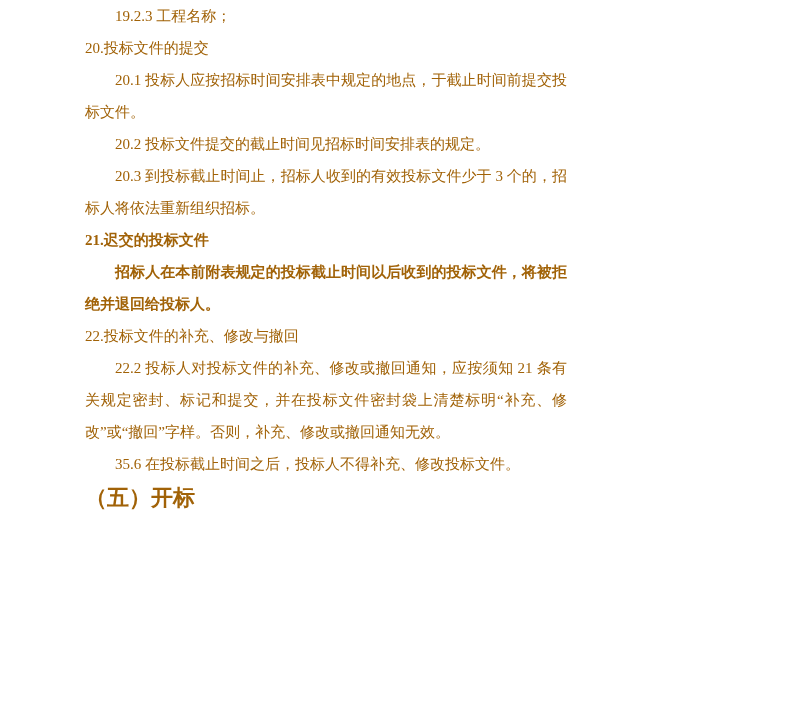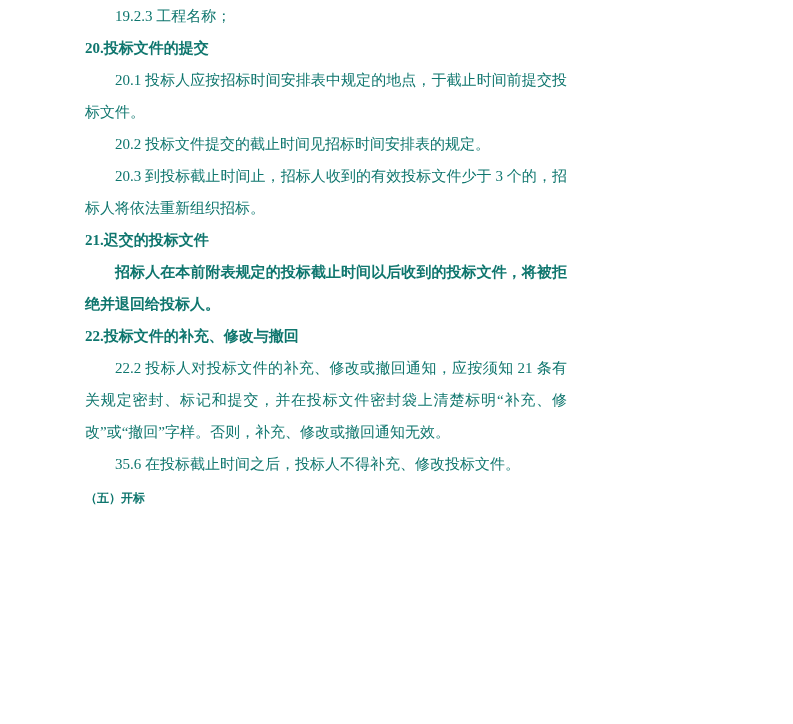--- a/index.html
+++ b/index.html
@@ -4,50 +4,49 @@
 <style>
   html, body {
     margin: 0;
     padding: 0;
     background: #ffffff;
   }
   .page {
     width: 630px;
     height: 724px;
     background: #ffffff;
-    color: #0f766e;
+    color: #a16207;
     font-family: "Liberation Serif", "DejaVu Serif", serif;
     font-size: 15px;
     line-height: 32px;
     box-sizing: border-box;
     padding: 0 63px 0 85px;
     overflow: hidden;
   }
   .page p {
     margin: 0;
     padding: 0;
     text-align: justify;
     word-break: break-all;
     overflow-wrap: break-word;
   }
   .p-sub {
     text-indent: 2em;
   }
   .p-top {
     text-indent: 0;
-    font-weight: bold;
   }
   .bold {
     font-weight: bold;
   }
   .heading-center {
     text-align: left;
     text-indent: 0;
     font-weight: bold;
-    font-size: 12px;
+    font-size: 22px;
     line-height: 36px;
     margin: 0 0 12px 0 !important;
   }
 </style>
 </head>
 <body>
 
 <div class="page">
   <p class="p-sub">19.2.3 工程名称；</p>
   <p class="p-top">20.投标文件的提交</p>

